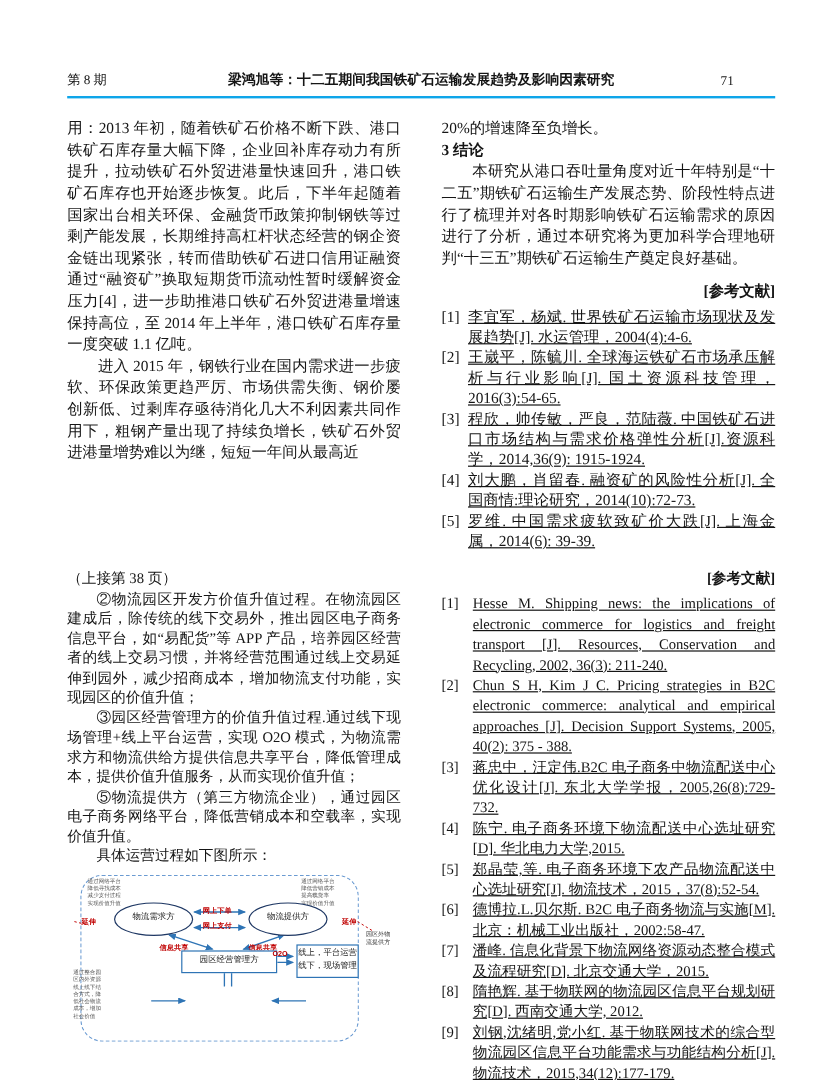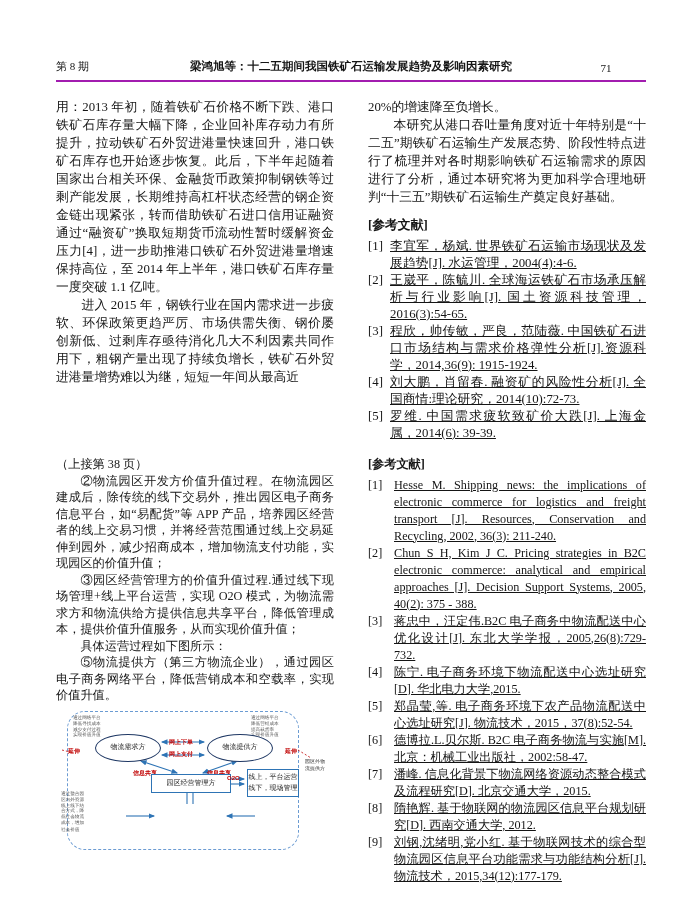--- a/index.html
+++ b/index.html
@@ -1,32 +1,32 @@
 <!DOCTYPE html>
 <html><head>
 <meta charset="utf-8">
 <style>
   html,body{margin:0;padding:0;background:#f4f4f2;}
   body{width:700px;height:900px;font-family:"Liberation Serif","DejaVu Serif",serif;color:#151515;}
   .page{width:700px;height:900px;background:#ffffff;box-sizing:border-box;padding:46px 54px 0 56px;overflow:hidden;}
   
-  .jheader{display:flex;align-items:flex-end;font-size:11px;padding-bottom:6px;border-bottom:2px solid #a21caf;}
+  .jheader{display:flex;align-items:flex-end;font-size:11px;padding-bottom:6px;border-bottom:2px solid #0ea5e9;}
   .jheader .issue{width:80px;}
   .jheader .jtitle{flex:1;text-align:center;font-weight:600;font-size:11.5px;margin-top:13px;}
   .jheader .pageno{width:80px;text-align:center;}
   
   .cols{display:flex;gap:34px;margin-top:16px;}
   .col{width:284px;text-align:justify;}
   .top .col{font-size:12.8px;line-height:18px;}
   .bottom{margin-top:14px;}
   .bottom .col{font-size:12.2px;line-height:16.5px;}
   p.para{margin:0;text-indent:2em;}
   p.para.noindent{text-indent:0;}
   .sec-head{font-weight:bold;margin:0;}
-  .ref-title{text-align:left;font-weight:bold;margin:10px 0 4px 0;}
+  .ref-title{text-align:right;font-weight:bold;margin:10px 0 4px 0;}
   .ref{display:flex;line-height:17px;margin:0;}
   .ref-n{flex:0 0 22px;}
   .bottom .ref-n{flex:0 0 26px;}
   .ref-t{flex:1;text-align:justify;text-decoration:underline;}
   
   .figwrap{margin-top:4px;}
   .figure{position:relative;width:272px;height:150px;margin:0 auto;font-family:"Liberation Sans","DejaVu Sans",sans-serif;}
   .fig-dashed{position:absolute;left:8px;top:3px;width:230px;height:137px;border:1px dashed #6b9bd2;border-radius:18px;}
   .fig-arrows{position:absolute;left:0;top:0;pointer-events:none;}
   .fig-ell{position:absolute;border:1.2px solid #1f3864;border-radius:50%;display:flex;align-items:center;justify-content:center;font-size:7px;background:#fff;color:#1a1a1a;}
@@ -49,20 +49,21 @@
 
   <div class="cols top">
     <div class="col">
 
     <p class="para noindent"><span>用：2013 年初，随着铁矿石价格不断下跌、港口铁矿石库存量大幅下降，企业回补库存动力有所提升，拉动铁矿石外贸进港量快速回升，港口铁矿石库存也开始逐步恢复。此后，下半年起随着国家出台相关环保、金融货币政策抑制钢铁等过剩产能发展，长期维持高杠杆状态经营的钢企资金链出现紧张，转而借助铁矿石进口信用证融资通过“融资矿”换取短期货币流动性暂时缓解资金压力[4]，进一步助推港口铁矿石外贸进港量增速保持高位，至 2014 年上半年，港口铁矿石库存量一度突破 1.1 亿吨。</span></p>
         <p class="para"><span>进入 2015 年，钢铁行业在国内需求进一步疲软、环保政策更趋严厉、市场供需失衡、钢价屡创新低、过剩库存亟待消化几大不利因素共同作用下，粗钢产量出现了持续负增长，铁矿石外贸进港量增势难以为继，短短一年间从最高近</span></p>
       </div>
 
     <div class="col">
       <p class="para noindent">20%的增速降至负增长。</p>
+      <p class="sec-head">3  结论</p>
       <p class="para">本研究从港口吞吐量角度对近十年特别是“十二五”期铁矿石运输生产发展态势、阶段性特点进行了梳理并对各时期影响铁矿石运输需求的原因进行了分析，通过本研究将为更加科学合理地研判“十三五”期铁矿石运输生产奠定良好基础。</p>
       <div class="ref-title">[参考文献]</div>
       <div>
 
       <div class="ref">
             <span class="ref-n">[1]</span>
             <span class="ref-t">李宜军，杨斌. 世界铁矿石运输市场现状及发展趋势[J]. 水运管理，2004(4):4-6.</span>
           </div>
           <div class="ref">
             <span class="ref-n">[2]</span>
@@ -84,22 +85,22 @@
     </div>
   </div>
 
   <div class="cols bottom">
     <div class="col">
       <p class="para noindent">（上接第 38 页）</p>
       <div>
 
       <p class="para"><span>②物流园区开发方价值升值过程。在物流园区建成后，除传统的线下交易外，推出园区电子商务信息平台，如“易配货”等 APP 产品，培养园区经营者的线上交易习惯，并将经营范围通过线上交易延伸到园外，减少招商成本，增加物流支付功能，实现园区的价值升值；</span></p>
           <p class="para"><span>③园区经营管理方的价值升值过程.通过线下现场管理+线上平台运营，实现 O2O 模式，为物流需求方和物流供给方提供信息共享平台，降低管理成本，提供价值升值服务，从而实现价值升值；</span></p>
+          <p class="para"><span>⑤物流提供方（第三方物流企业），通过园区电子商务网络平台，降低营销成本和空载率，实现价值升值。</span></p>
           <p class="para"><span>具体运营过程如下图所示：</span></p>
-          <p class="para"><span>⑤物流提供方（第三方物流企业），通过园区电子商务网络平台，降低营销成本和空载率，实现价值升值。</span></p>
         </div>
 
       <div class="figwrap">
         <div class="figure">
           <div class="fig-dashed"></div>
 
           <svg class="fig-arrows" width="272" height="150" viewBox="0 0 272 150">
             <defs>
               <marker id="ah" markerWidth="7" markerHeight="7" refX="5" refY="2.5" orient="auto-start-reverse">
                 <path d="M0,0 L6,2.5 L0,5 z" fill="#2e74b5"></path>

